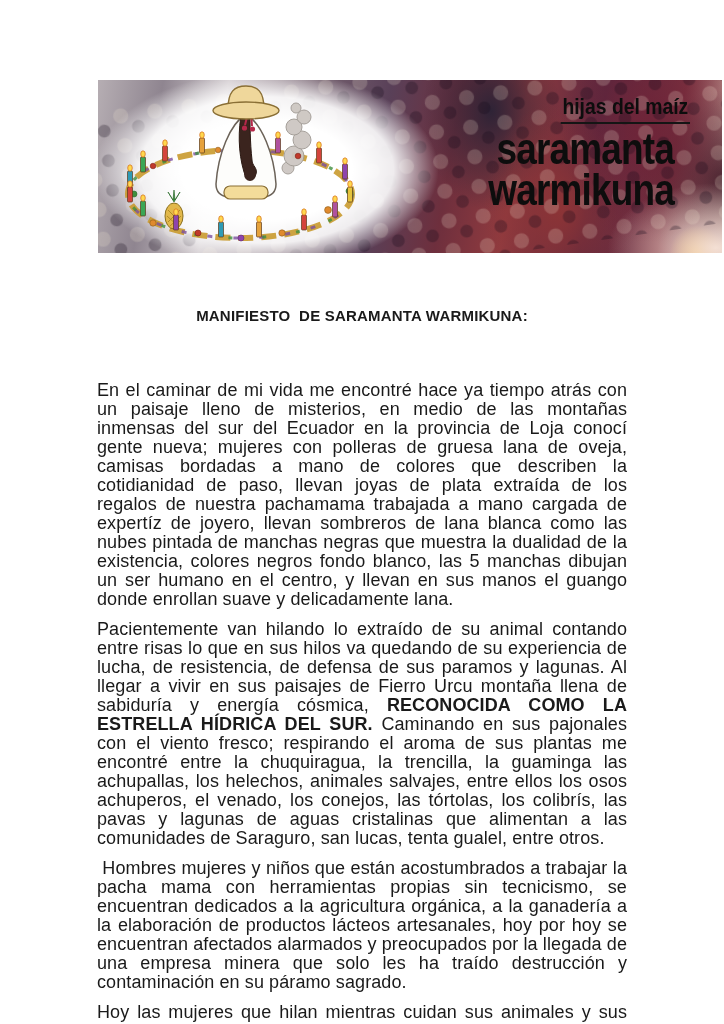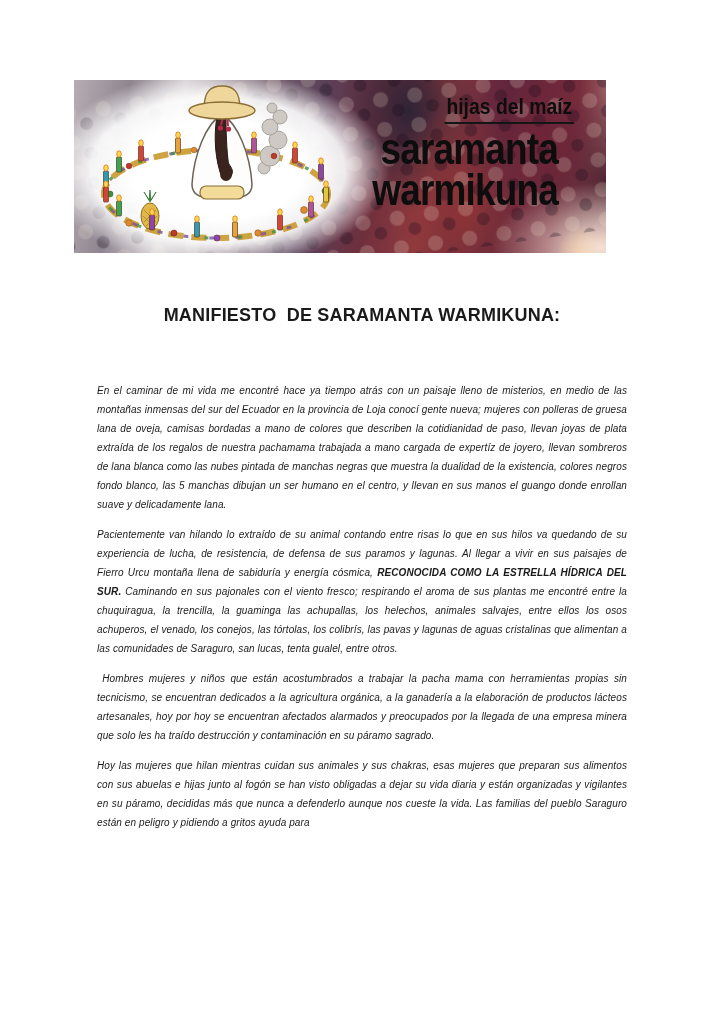--- a/index.html
+++ b/index.html
@@ -8,22 +8,22 @@
     width:724px; height:1024px;
     margin:0 auto;
     background:#ffffff;
     font-family:"Liberation Sans", sans-serif;
     color:#1a1a1a;
     overflow:hidden;
   }
 
   
   .banner {
-    position:absolute; left:74px; top:80px;
-    width:532px; height:173px;
+    position:absolute; left:98px; top:80px;
+    width:624px; height:173px;
     overflow:hidden;
     background:
       radial-gradient(ellipse 150px 90px at 99% 97%, rgba(247,228,218,.95), rgba(247,228,218,0) 72%),
       radial-gradient(circle 42px at 96% 100%, #e2a23c, rgba(226,162,60,0) 65%),
       radial-gradient(ellipse 120px 160px at 88% 28%, #6e2438, rgba(110,36,56,0) 72%),
       radial-gradient(ellipse 105px 150px at 74% 74%, #8d3436, rgba(141,52,54,0) 72%),
       radial-gradient(ellipse 95px 140px at 63% 18%, #2e2336, rgba(46,35,54,0) 72%),
       radial-gradient(ellipse 120px 120px at 100% 58%, #4a2430, rgba(74,36,48,0) 75%),
       linear-gradient(100deg, #b6aeb3 0%, #8f8590 10%, #cfc8cc 20%, #75616f 34%, #594058 45%, #6e2f3d 56%, #913b3f 66%, #55263f 78%, #7e3340 90%, #c9a79f 100%);
   }
@@ -58,31 +58,30 @@
     transform:scaleX(0.84); transform-origin:100% 50%;
     margin-right:26px;
   }
 
   
   .content {
     position:absolute; left:97px; top:268px; width:530px;
   }
   .doc-title {
     text-align:center;
-    font-size:18px; font-weight:bold; line-height:19px;
+    font-size:15px; font-weight:bold; line-height:19px;
     letter-spacing:0.2px;
     white-space:pre-wrap;
     margin-bottom:18px;
   }
   .body-par {
     margin:0 0 11px 0;
-    font-size:10px; line-height:19px;
+    font-size:18px; line-height:19px;
     text-align:justify;
     letter-spacing:0.1px;
-    font-style:italic;
   }
   .body-par strong { font-weight:bold; }
 </style>
 </head>
 <body>
 
 <div class="page">
 
   <div class="banner">
     <div class="kernels"></div>

